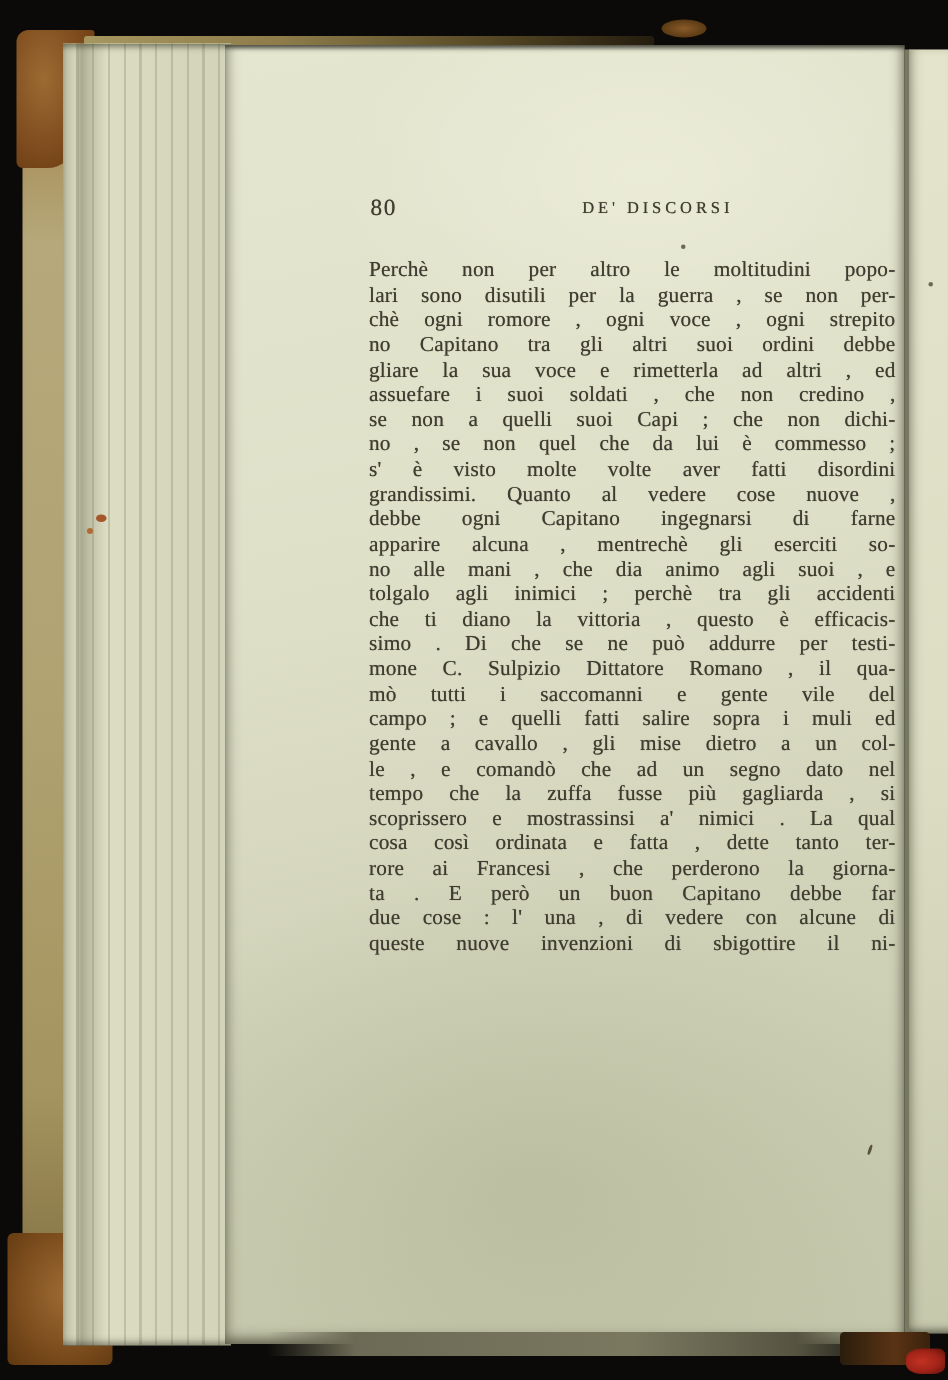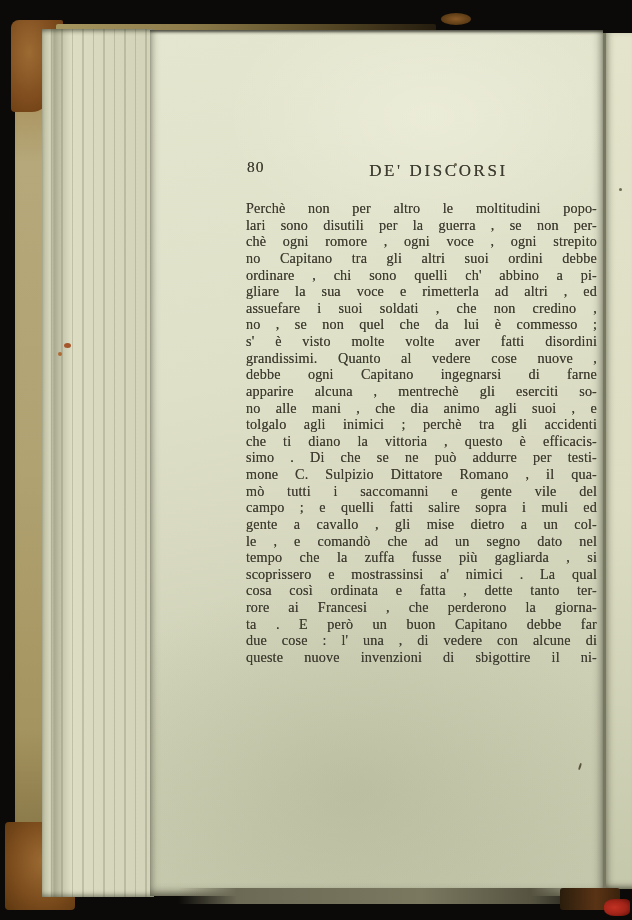--- a/index.html
+++ b/index.html
@@ -86,25 +86,25 @@
     background:linear-gradient(90deg,rgba(108,106,85,0) 0%,#6c6a55 14%,#7a785f 58%,#565441 84%,rgba(20,18,12,0) 100%);
     border-radius:2px;
   }
 
   
   .text-block{
     position:absolute;left:96px;top:100px;width:351px;
     color:var(--ink,#3e3c30);
     text-shadow:0 0 .5px rgba(62,60,48,.75);
   }
-  .page-head{position:relative;height:26px;margin-top:28px;}
+  .page-head{position:relative;height:26px;}
   .pagenum{position:absolute;left:1px;top:0;font-size:15.5px;letter-spacing:1px;}
   .runhead{
     position:absolute;left:0;right:0;top:3px;text-align:center;
-    font-size:17px;letter-spacing:2.6px;padding-left:34px;white-space:nowrap;
+    font-size:11px;letter-spacing:2.6px;padding-left:34px;white-space:nowrap;
   }
   .body-lines{margin-top:16px;}
   .body-lines .line{
     font-size:14.2px;line-height:16.62px;
     text-align:justify;text-align-last:justify;text-justify:inter-word;
     letter-spacing:.15px;
   }
 
   
   .spot{position:absolute;border-radius:50%;}
@@ -132,23 +132,23 @@
       <div class="page-head">
         <span class="pagenum">80</span>
         <span class="runhead">DE' DISCORSI</span>
       </div>
       <div class="body-lines">
 
       <div class="line">Perchè non per altro le moltitudini popo-</div>
           <div class="line">lari sono disutili per la guerra , se non per-</div>
           <div class="line">chè ogni romore , ogni voce , ogni strepito</div>
           <div class="line">no Capitano tra gli altri suoi ordini debbe</div>
-          <div class="line">ordinare , chi sono quelli ch' abbino a pi-</div>
           <div class="line">gliare la sua voce e rimetterla ad altri , ed</div>
           <div class="line">assuefare i suoi soldati , che non credino ,</div>
+          <div class="line">se non a quelli suoi Capi ; che non dichi-</div>
           <div class="line">no , se non quel che da lui è commesso ;</div>
           <div class="line">s' è visto molte volte aver fatti disordini</div>
           <div class="line">grandissimi. Quanto al vedere cose nuove ,</div>
           <div class="line">debbe ogni Capitano ingegnarsi di farne</div>
           <div class="line">apparire alcuna , mentrechè gli eserciti so-</div>
           <div class="line">no alle mani , che dia animo agli suoi , e</div>
           <div class="line">tolgalo agli inimici ; perchè tra gli accidenti</div>
           <div class="line">che ti diano la vittoria , questo è efficacis-</div>
           <div class="line">simo . Di che se ne può addurre per testi-</div>
           <div class="line">mone C. Sulpizio Dittatore Romano , il qua-</div>

